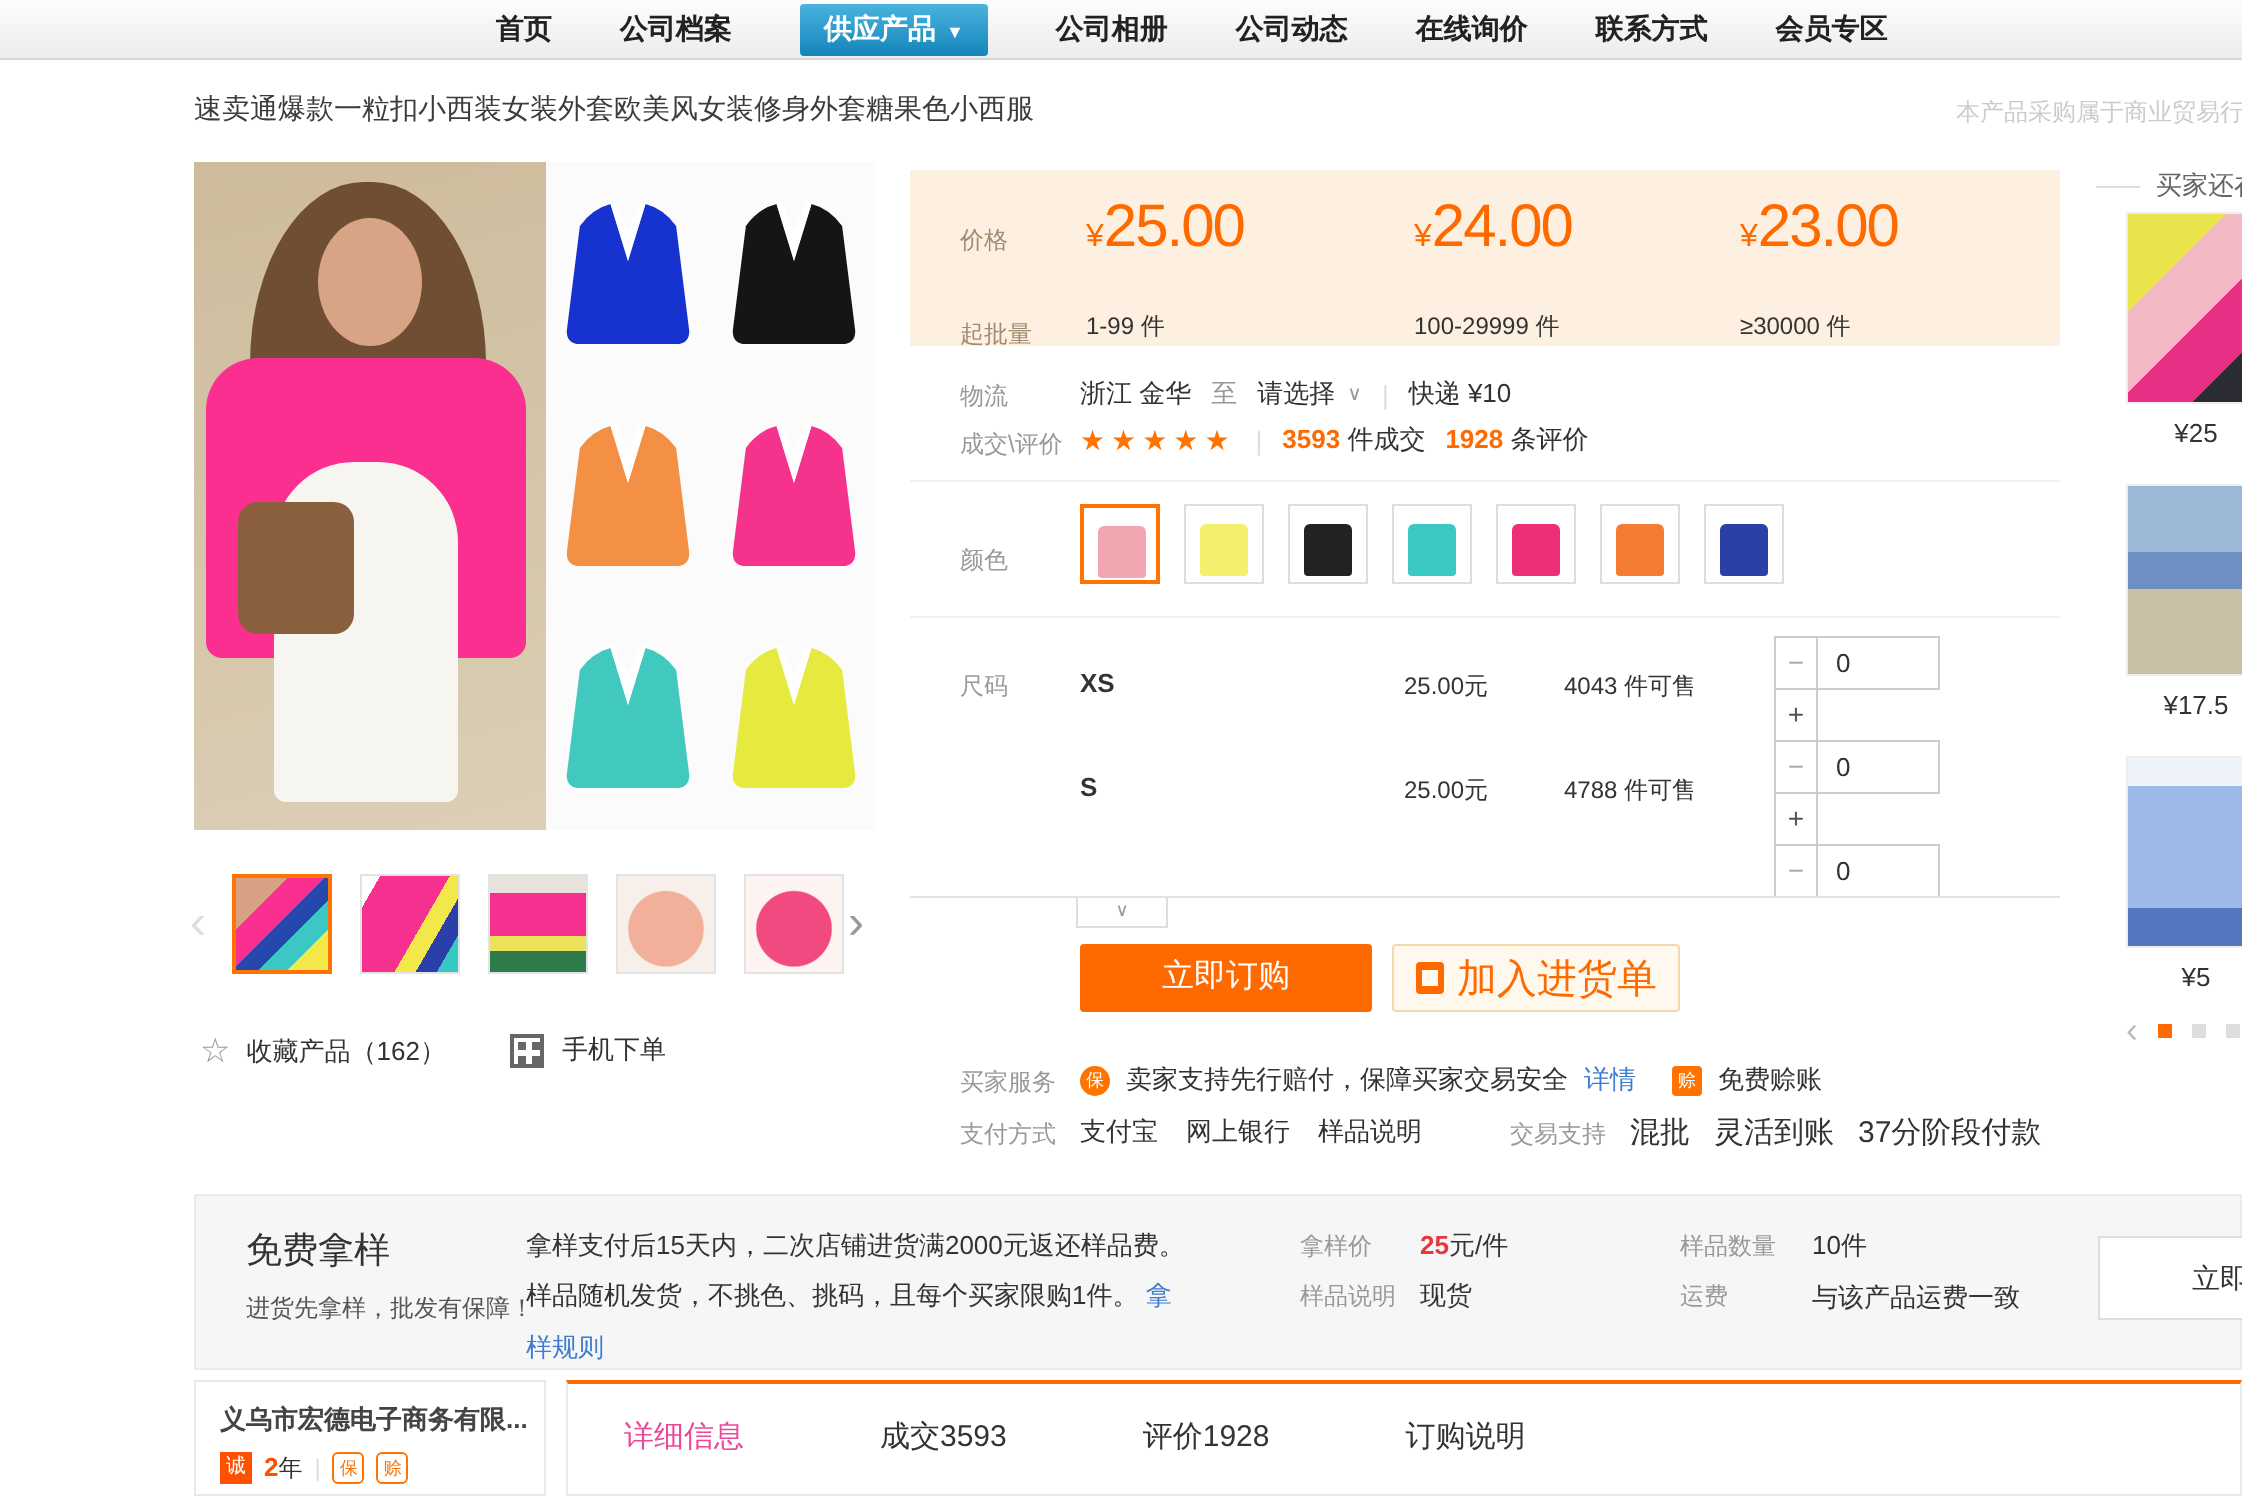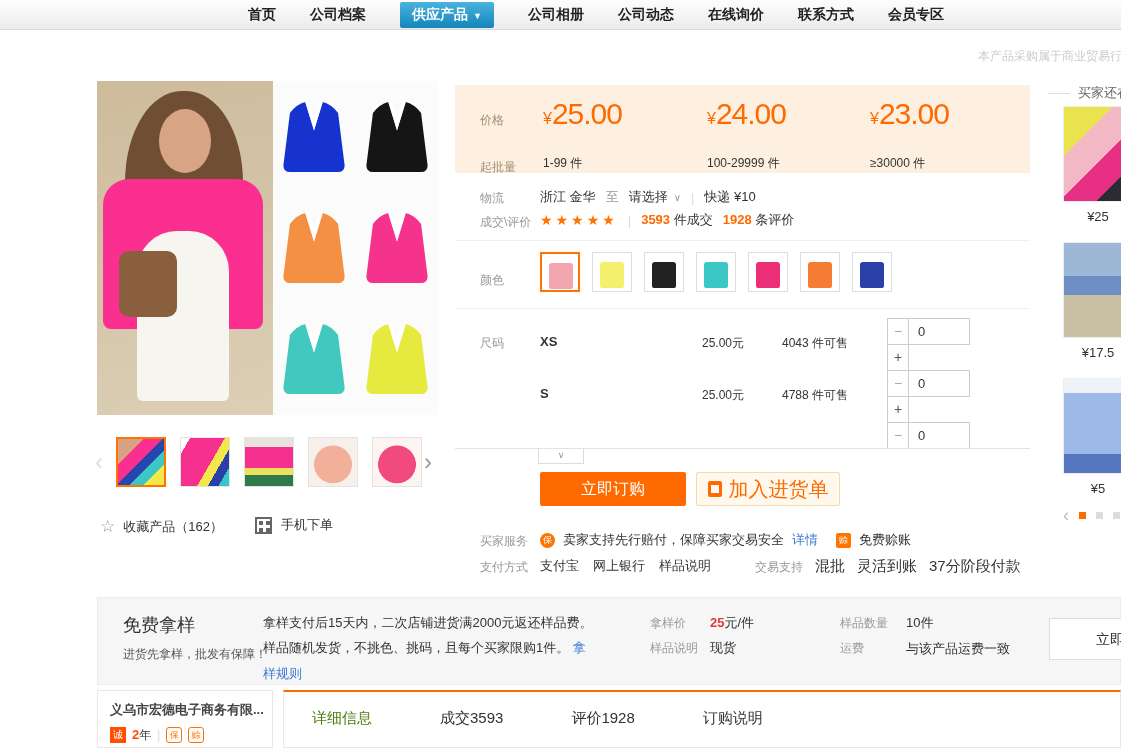--- a/index.html
+++ b/index.html
@@ -157,21 +157,21 @@
   .yr-num { color:#ff5000; font-weight:bold; font-size:13px; }
   .yr-txt { color:#333; font-size:12px; }
   .co-div { color:#ddd; font-size:12px; }
   .o-icon { width:16px; height:16px; border:1px solid #ff7300; border-radius:3px; color:#ff7300;
     font-size:9px; text-align:center; line-height:15px; }
 
   .tabsbar { left:283px; top:690px; width:838px; height:58px; background:#fff;
     border:1px solid #e8e8e8; border-top:2px solid #ff6a00; }
   .tabs-inner { position:absolute; left:28px; top:17px; display:flex; gap:68px; }
   .tab { font-size:15px; color:#333; cursor:pointer; }
-  .tab.active { color:#4d7c0f;font-family:Liberation Mono, monospace; }
+  .tab.active { color:#ec4899;font-family:Liberation Mono, monospace; }
 
   .icon-chevL::before { content:"‹"; }
   .icon-chevR::before { content:"›"; }
   .icon-chevD::before { content:"∨"; }
   .icon-starO::before { content:"☆"; }
   .icon-stars::before { content:"★★★★★"; }
   .icon-minus::before { content:"−"; }
   .icon-plus::before { content:"+"; }
 </style>
 </head>
@@ -183,20 +183,21 @@
     <span class="nav-item">首页</span>
     <span class="nav-item">公司档案</span>
     <span class="nav-item active nav-caret">供应产品</span>
     <span class="nav-item">公司相册</span>
     <span class="nav-item">公司动态</span>
     <span class="nav-item">在线询价</span>
     <span class="nav-item">联系方式</span>
     <span class="nav-item">会员专区</span>
   </div>
 
+  <div class="prod-title abs">速卖通爆款一粒扣小西装女装外套欧美风女装修身外套糖果色小西服</div>
   <div class="trade-notice abs">本产品采购属于商业贸易行为</div>
 
   <div class="main-image abs">
     <div class="photo-left">
       <div class="w-hair"></div>
         <div class="w-face"></div>
         <div class="w-blazer"></div>
       <div class="w-dress"></div>
         <div class="w-bag"></div>
     </div>

